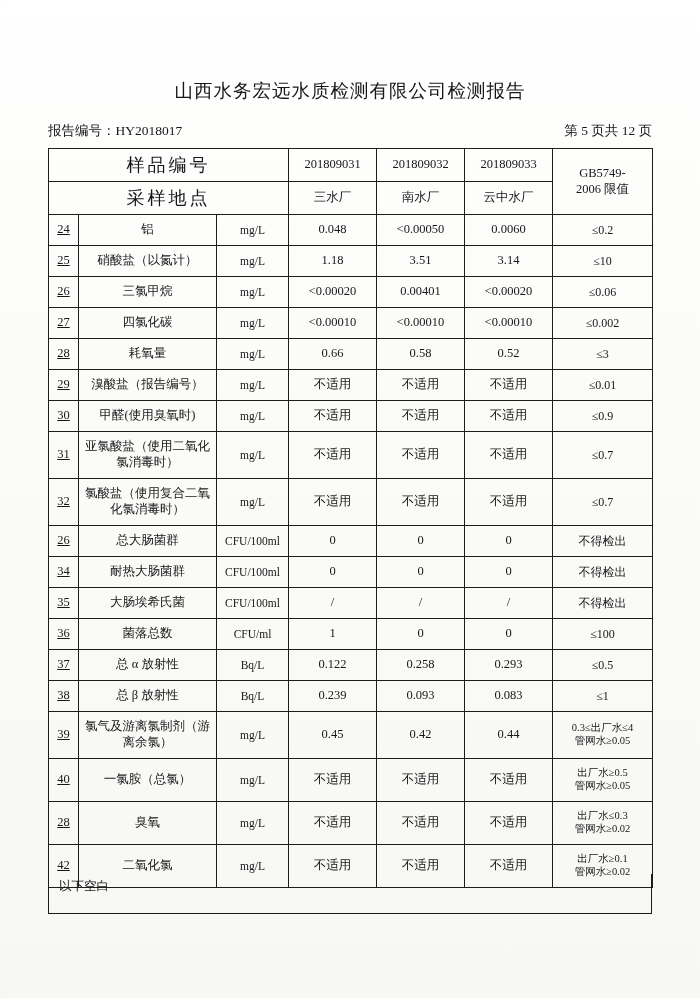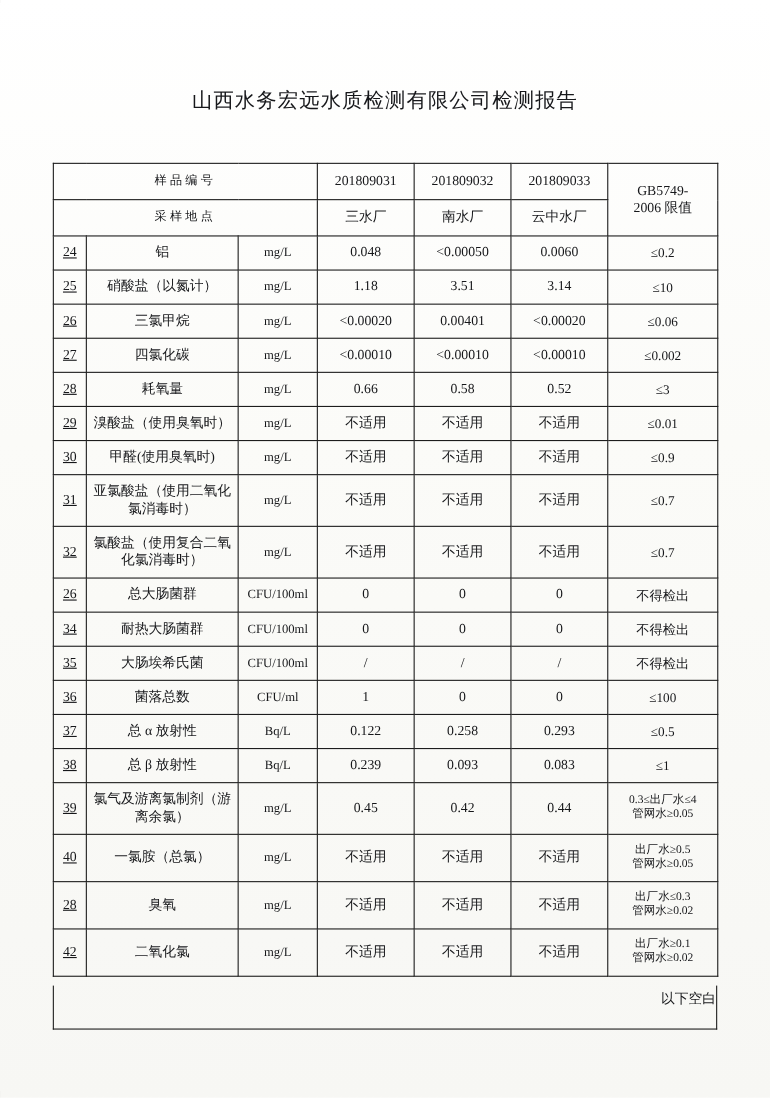--- a/index.html
+++ b/index.html
@@ -84,21 +84,21 @@
   col.c-lim   { width: 100px; }
 
   td.no   { font-size: 12.5px; text-decoration: underline; }
   td.item { text-align: left; padding-left: 10px; font-size: 12.5px; }
   td.unit { font-size: 11.5px; font-family: "Liberation Serif", serif; margin-left: 33px; }
   td.val  { font-size: 12.5px; }
   td.lim  { font-size: 12px; }
   td.lim.small { font-size: 10.5px; line-height: 1.2; }
 
   th.hdr-label {
-    font-size: 11px;
+    font-size: 18px;
     letter-spacing: 3px;
     margin-top: 16px;
   }
   th.hdr-sample {
     font-size: 12.5px;
   }
   th.hdr-lim {
     font-size: 12.5px;
     line-height: 1.35;
   }
@@ -123,20 +123,24 @@
 </style>
 </head>
 <body>
 
 <div class="paper"></div>
 
 <div class="page">
 
   <div class="doc-title">山西水务宏远水质检测有限公司检测报告</div>
 
+  <div class="meta-row">
+    <div class="meta-left">报告编号：HY2018017</div>
+    <div class="meta-right">第 5 页共 12 页</div>
+  </div>
 
   <div class="table-wrap">
     <table class="report">
       <colgroup>
         <col class="c-no">
           <col class="c-item">
           <col class="c-unit">
         <col class="c-s1">
           <col class="c-s2">
           <col class="c-s3">
@@ -201,21 +205,21 @@
             <td class="no">28</td>
             <td class="item">耗氧量</td>
             <td class="unit">mg/L</td>
             <td class="val">0.66</td>
             <td class="val">0.58</td>
             <td class="val">0.52</td>
             <td class="lim">≤3</td>
           </tr>
           <tr class="data">
             <td class="no">29</td>
-            <td class="item">溴酸盐（使用臭氧时）</td>
+            <td class="item">溴酸盐（报告编号）</td>
             <td class="unit">mg/L</td>
             <td class="val">不适用</td>
             <td class="val">不适用</td>
             <td class="val">不适用</td>
             <td class="lim">≤0.01</td>
           </tr>
           <tr class="data">
             <td class="no">30</td>
             <td class="item">甲醛(使用臭氧时)</td>
             <td class="unit">mg/L</td>
@@ -341,17 +345,17 @@
             <td class="val">不适用</td>
             <td class="lim small">
               <div>出厂水≥0.1</div>
               <div>管网水≥0.02</div>
             </td>
           </tr>
         </tbody>
     </table>
   </div>
 
-  <div class="footer-blank" id="footer-blank" style="top: 896px; height: 40px; text-align: right;">
+  <div class="footer-blank" id="footer-blank" style="top: 874px; height: 40px;">
     <span>以下空白</span>
   </div>
 
 </div>
 
 </body></html>

